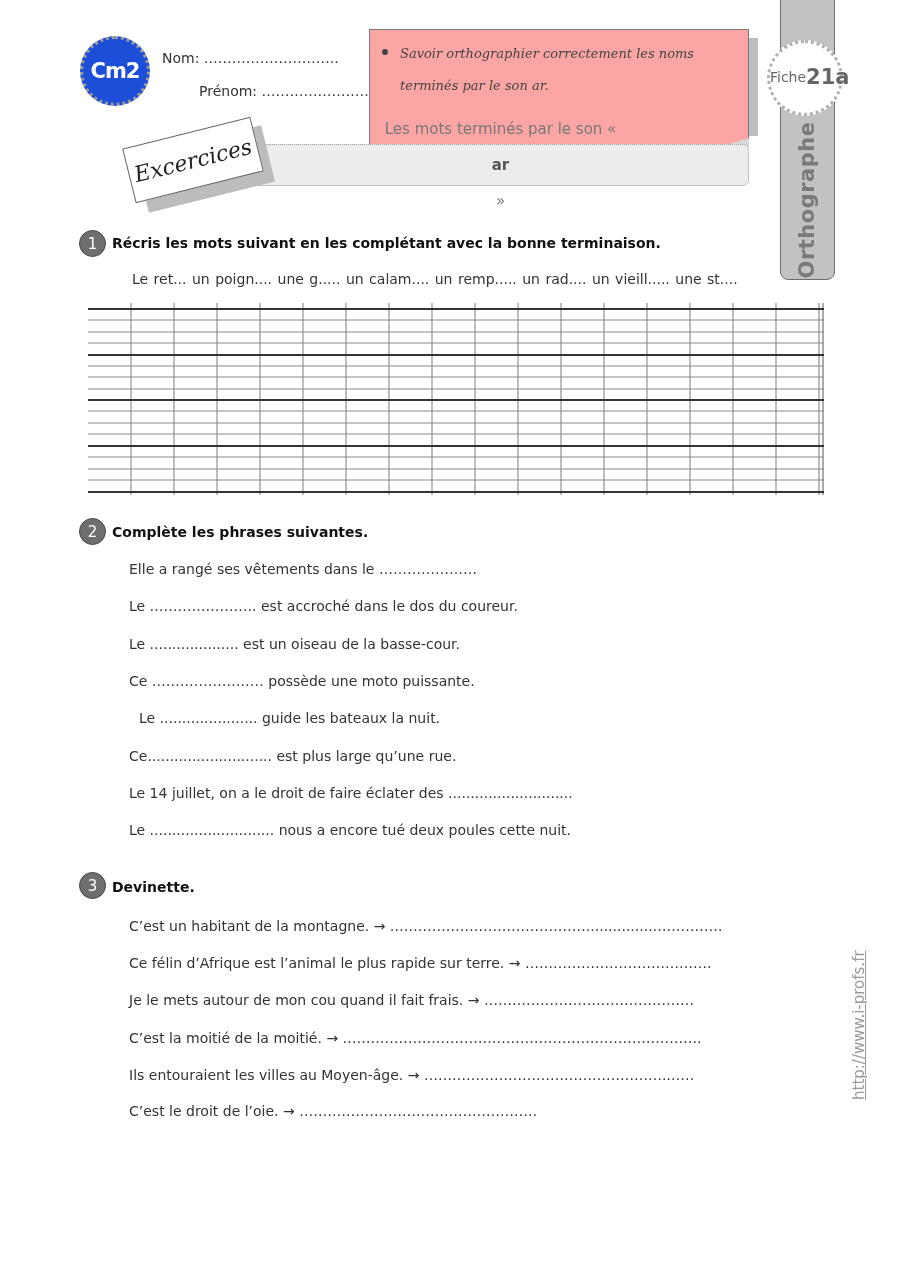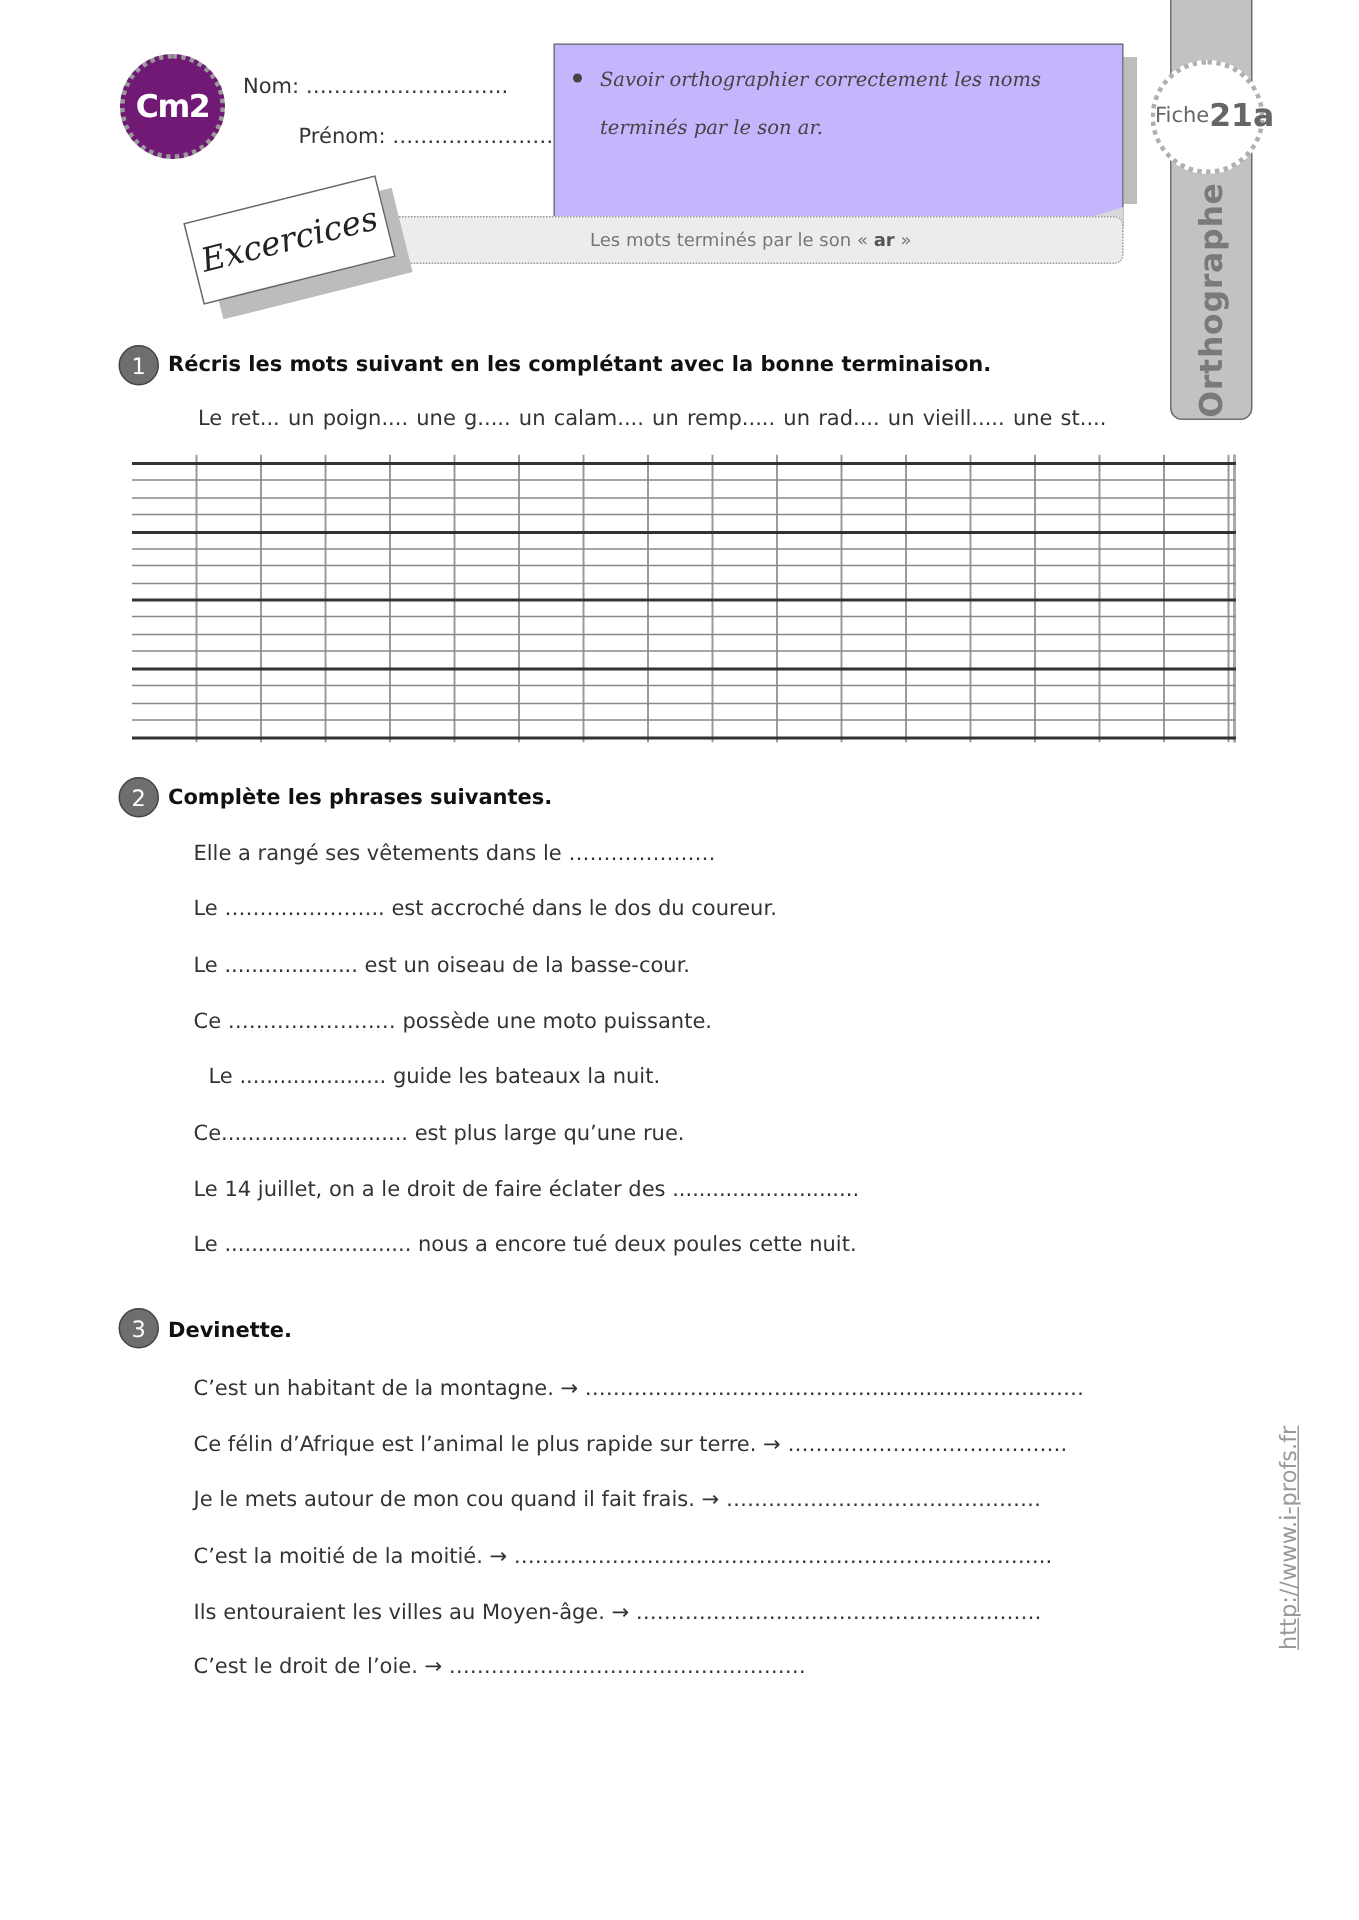--- a/index.html
+++ b/index.html
@@ -4,30 +4,30 @@
 <style>
   * { box-sizing: border-box; margin: 0; padding: 0; }
   html, body { width: 906px; height: 1280px; background: #ffffff; overflow: hidden; }
   body { position: relative; font-family: "DejaVu Sans", sans-serif; color: #222; }
 
   .abs { position: absolute; }
 
   
   .level-badge {
     left: 80px; top: 36px; width: 70px; height: 70px; border-radius: 50%;
-    background: #701a75; border: 3px dotted #9a9a9a;
+    background: #1d4ed8; border: 3px dotted #9a9a9a;
     display: flex; align-items: center; justify-content: center;
     color: #fff; font-weight: bold; font-size: 21px; letter-spacing: -1px;
   }
   .name-line { left: 162px; font-size: 14px; color: #333; white-space: nowrap; }
 
   
   .objective-shadow { left: 378px; top: 38px; width: 380px; height: 98px; background: #bdbdbd; }
   .objective {
-    left: 369px; top: 29px; width: 380px; height: 123px; background: #c4b5fd;
+    left: 369px; top: 29px; width: 380px; height: 123px; background: #fca5a5;
     border: 1px solid #7a7a7a; padding: 8px 12px 0 30px;
     font-family: "DejaVu Serif", serif; font-style: italic; font-size: 13px; color: #444; line-height: 32px;
   }
   .objective .bullet {
     position: absolute; left: 12px; top: 19px; width: 6px; height: 6px; border-radius: 50%; background: #444;
   }
   .objective .fold {
     position: absolute; right: -1px; bottom: -1px; width: 0; height: 0;
     border-style: solid; border-width: 0 0 14px 46px; border-color: transparent transparent #d8d8d8 transparent;
   }
@@ -47,24 +47,24 @@
   .fiche-badge {
     left: 767px; top: 40px; width: 76px; height: 76px; border-radius: 50%;
     background: #fff; border: 3px dotted #b0b0b0;
     display: flex; flex-direction: row; align-items: center; justify-content: flex-start; line-height: 1.1;
   }
   .fiche-badge .f1 { font-size: 14px; color: #666; }
   .fiche-badge .f2 { font-size: 21px; font-weight: bold; color: #666; }
 
   
   .banner {
-    left: 212px; top: 144px; width: 537px; height: 32px; background: #ececec;
+    left: 212px; top: 144px; width: 537px; height: 42px; background: #ececec;
     border: 1.5px dotted #999; border-radius: 6px;
     display: flex; align-items: center; justify-content: center;
-    font-size: 12px; color: #777; padding-left: 40px;
+    font-size: 15px; color: #777; padding-left: 40px; flex-direction: column;
   }
   .banner b { color: #555; }
   .ex-card-shadow {
     left: 140px; top: 140px; width: 130px; height: 58px; background: #bcbcbc; transform: rotate(-14deg);
   }
   .ex-card {
     left: 127px; top: 132px; width: 132px; height: 56px; background: #fff; border: 1px solid #666;
     transform: rotate(-14deg);
     display: flex; align-items: center; justify-content: center;
     font-family: "DejaVu Serif", serif; font-style: italic; font-size: 22px; color: #222;

